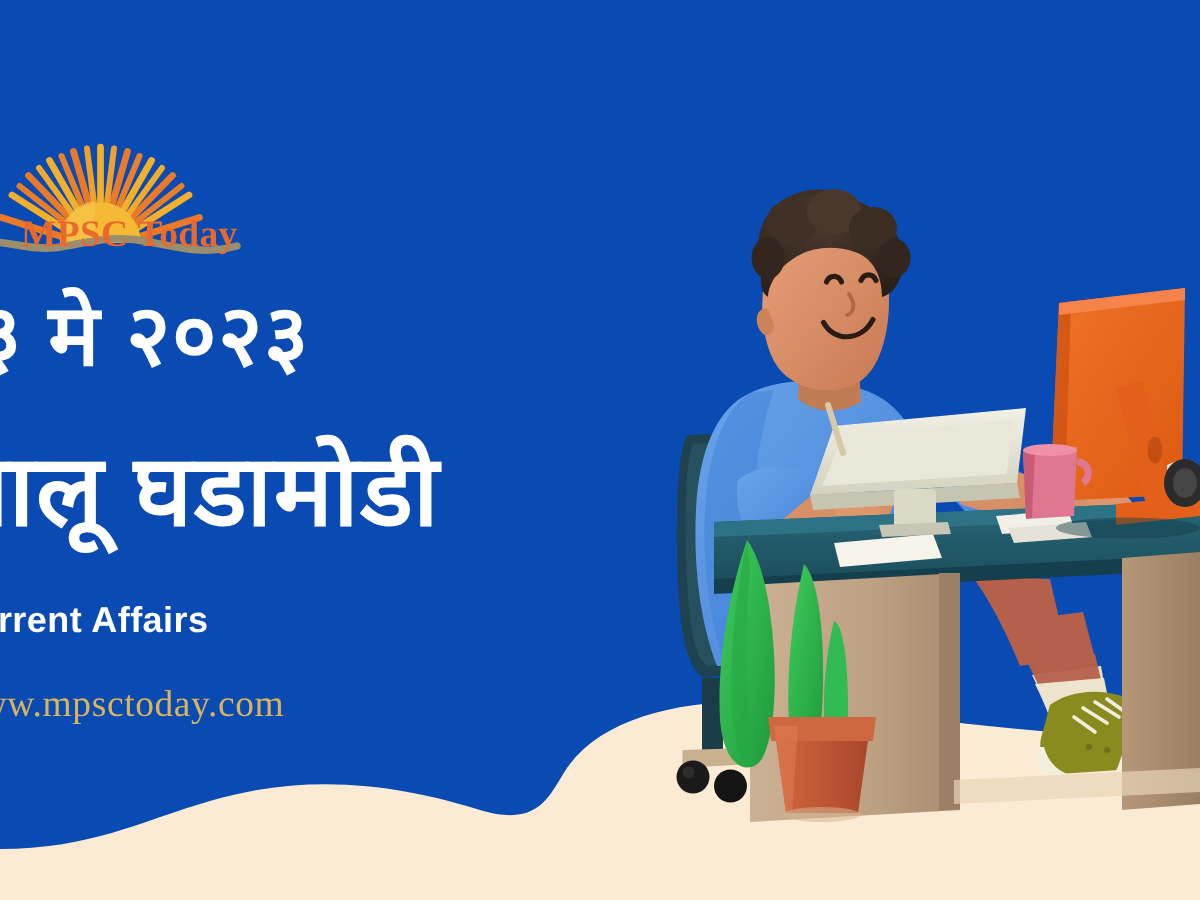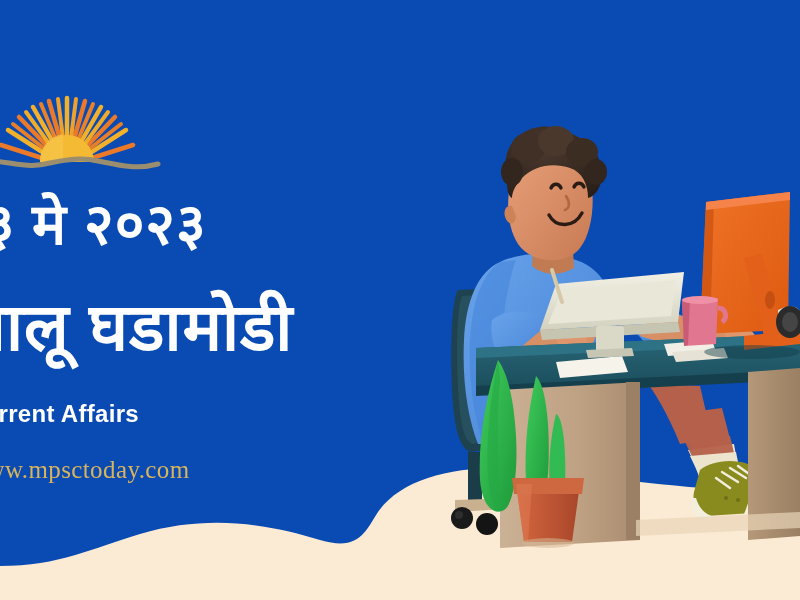--- a/index.html
+++ b/index.html
@@ -336,19 +336,20 @@
         <line x1="21" y1="-10" x2="54" y2="-36" stroke="#E97E29" stroke-width="4"></line>
       </g>
 
       <path d="M-27 2 A27 27 0 0 1 27 2 Z" fill="#F5BA33"></path>
       <path d="M-27 2 A27 27 0 0 1 -4 -26 L-4 2 Z" fill="#F7C64A" opacity="0.7"></path>
     </g>
 
     <path d="M4 78 C26 70 44 82 66 79 C86 76 104 70 126 75 C146 79 164 84 186 78" stroke="#9A8E6E" stroke-width="5" fill="none" stroke-linecap="round"></path>
   </svg>
 
+  <div class="logo-text">MPSC Today</div>
 
   <div class="headline-date">२३ मे २०२३</div>
   <div class="headline-main">चालू घडामोडी</div>
   <div class="subtitle">Current Affairs</div>
   <div class="website">www.mpsctoday.com</div>
 
 </div>
 
 </body></html>

